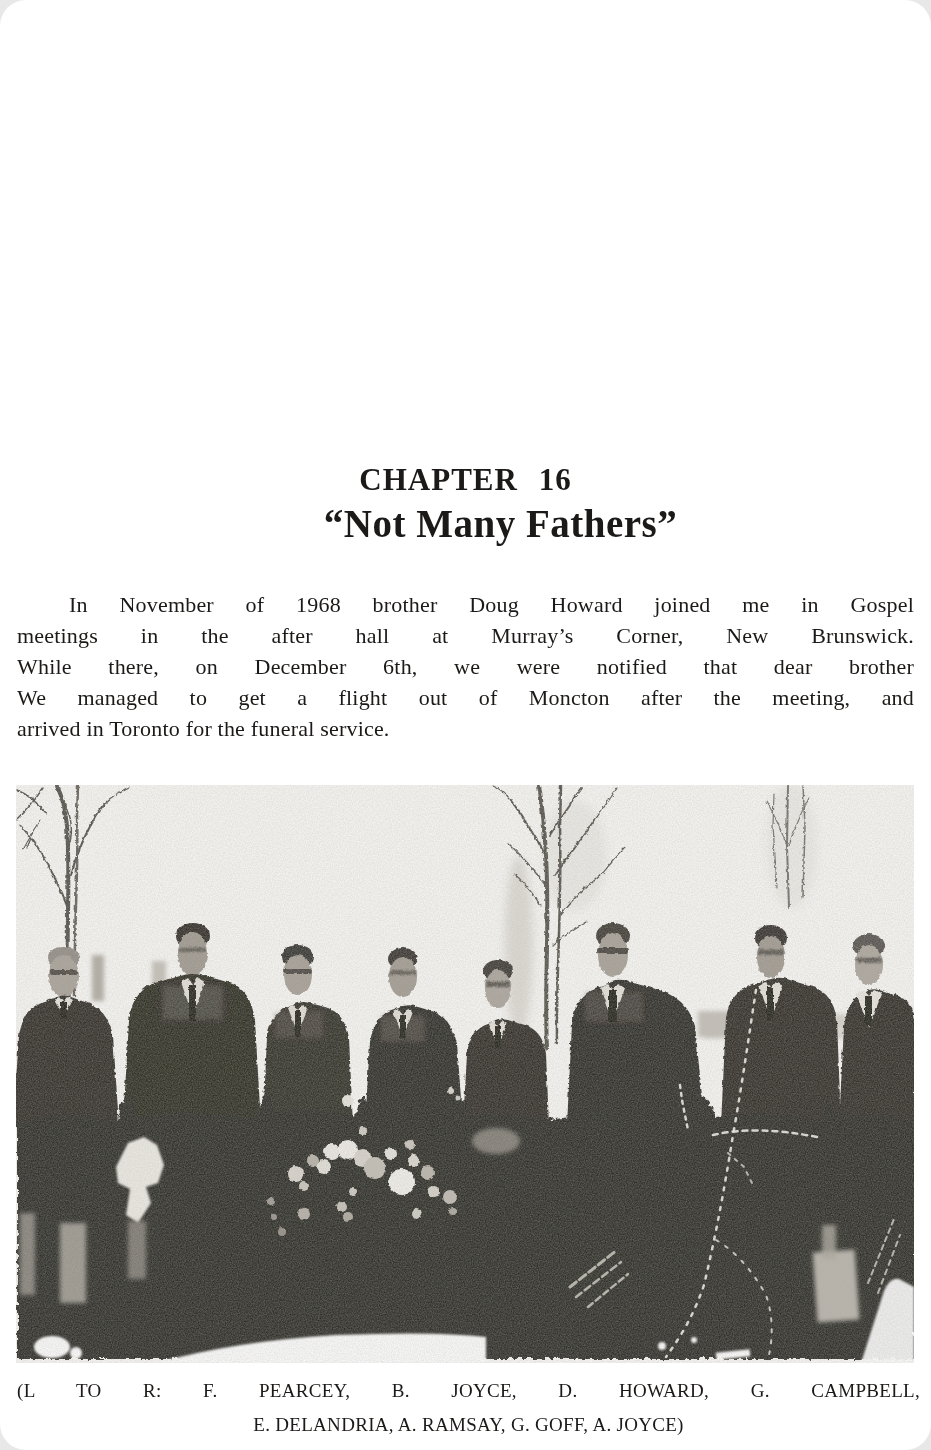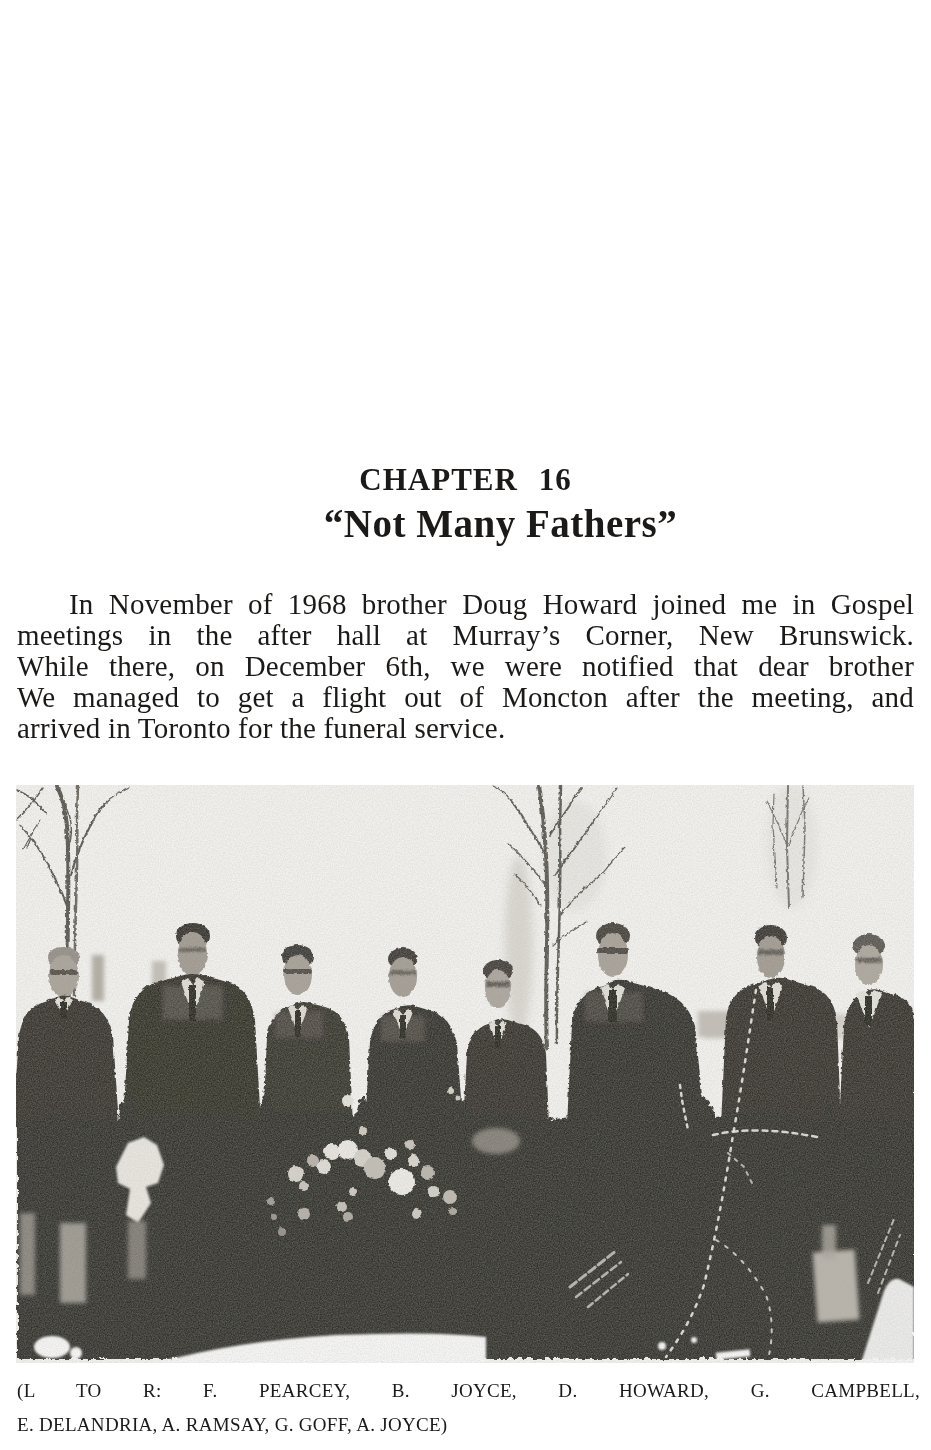--- a/index.html
+++ b/index.html
@@ -3,56 +3,57 @@
 <meta charset="utf-8">
 <style>
   html,body{margin:0;padding:0;background:#e8e8e8;}
   .page{
     position:relative;
     width:931px;height:1450px;
     background:#ffffff;
     overflow:hidden;
     font-family:"Liberation Serif","DejaVu Serif",serif;
     color:#1c1a18;
+    border-radius:26px;
   }
   .chapter-heading{
     position:absolute;top:462px;left:0;width:931px;
     margin:0;text-align:center;
     font-size:31px;font-weight:bold;line-height:36px;
     letter-spacing:1px;word-spacing:12px;
   }
   .chapter-title{
     position:absolute;top:500px;left:0;width:931px;
     margin:0;text-align:center;
     font-size:39px;font-weight:bold;line-height:48px;
     letter-spacing:0.5px;
     padding-left:35px;
   }
   .body-paragraph{
     position:absolute;top:589px;left:17px;width:897px;
-    font-size:29px;line-height:31px;
+    font-size:22px;line-height:31px;
   }
   .pline{
     text-align:justify;
     text-align-last:justify;
     height:31px;overflow:visible;
     letter-spacing:0.2px;
   }
   .pline.first{padding-left:52px;}
   .pline.last{text-align-last:left;}
   .photo-figure{
     position:absolute;top:785px;left:16px;margin:0;
     width:898px;height:578px;
   }
   .photo-caption{
     position:absolute;top:1374px;left:17px;width:903px;
     font-size:19px;line-height:33.5px;
     letter-spacing:0.3px;
   }
-  .cap-line{text-align:left;}
+  .cap-line{text-align:center;}
   .cap-line.justified{text-align:justify;text-align-last:justify;}
 </style>
 </head>
 <body>
 
 <div class="page">
 
   <h2 class="chapter-heading">CHAPTER 16</h2>
   <h1 class="chapter-title">“Not Many Fathers”</h1>
 

